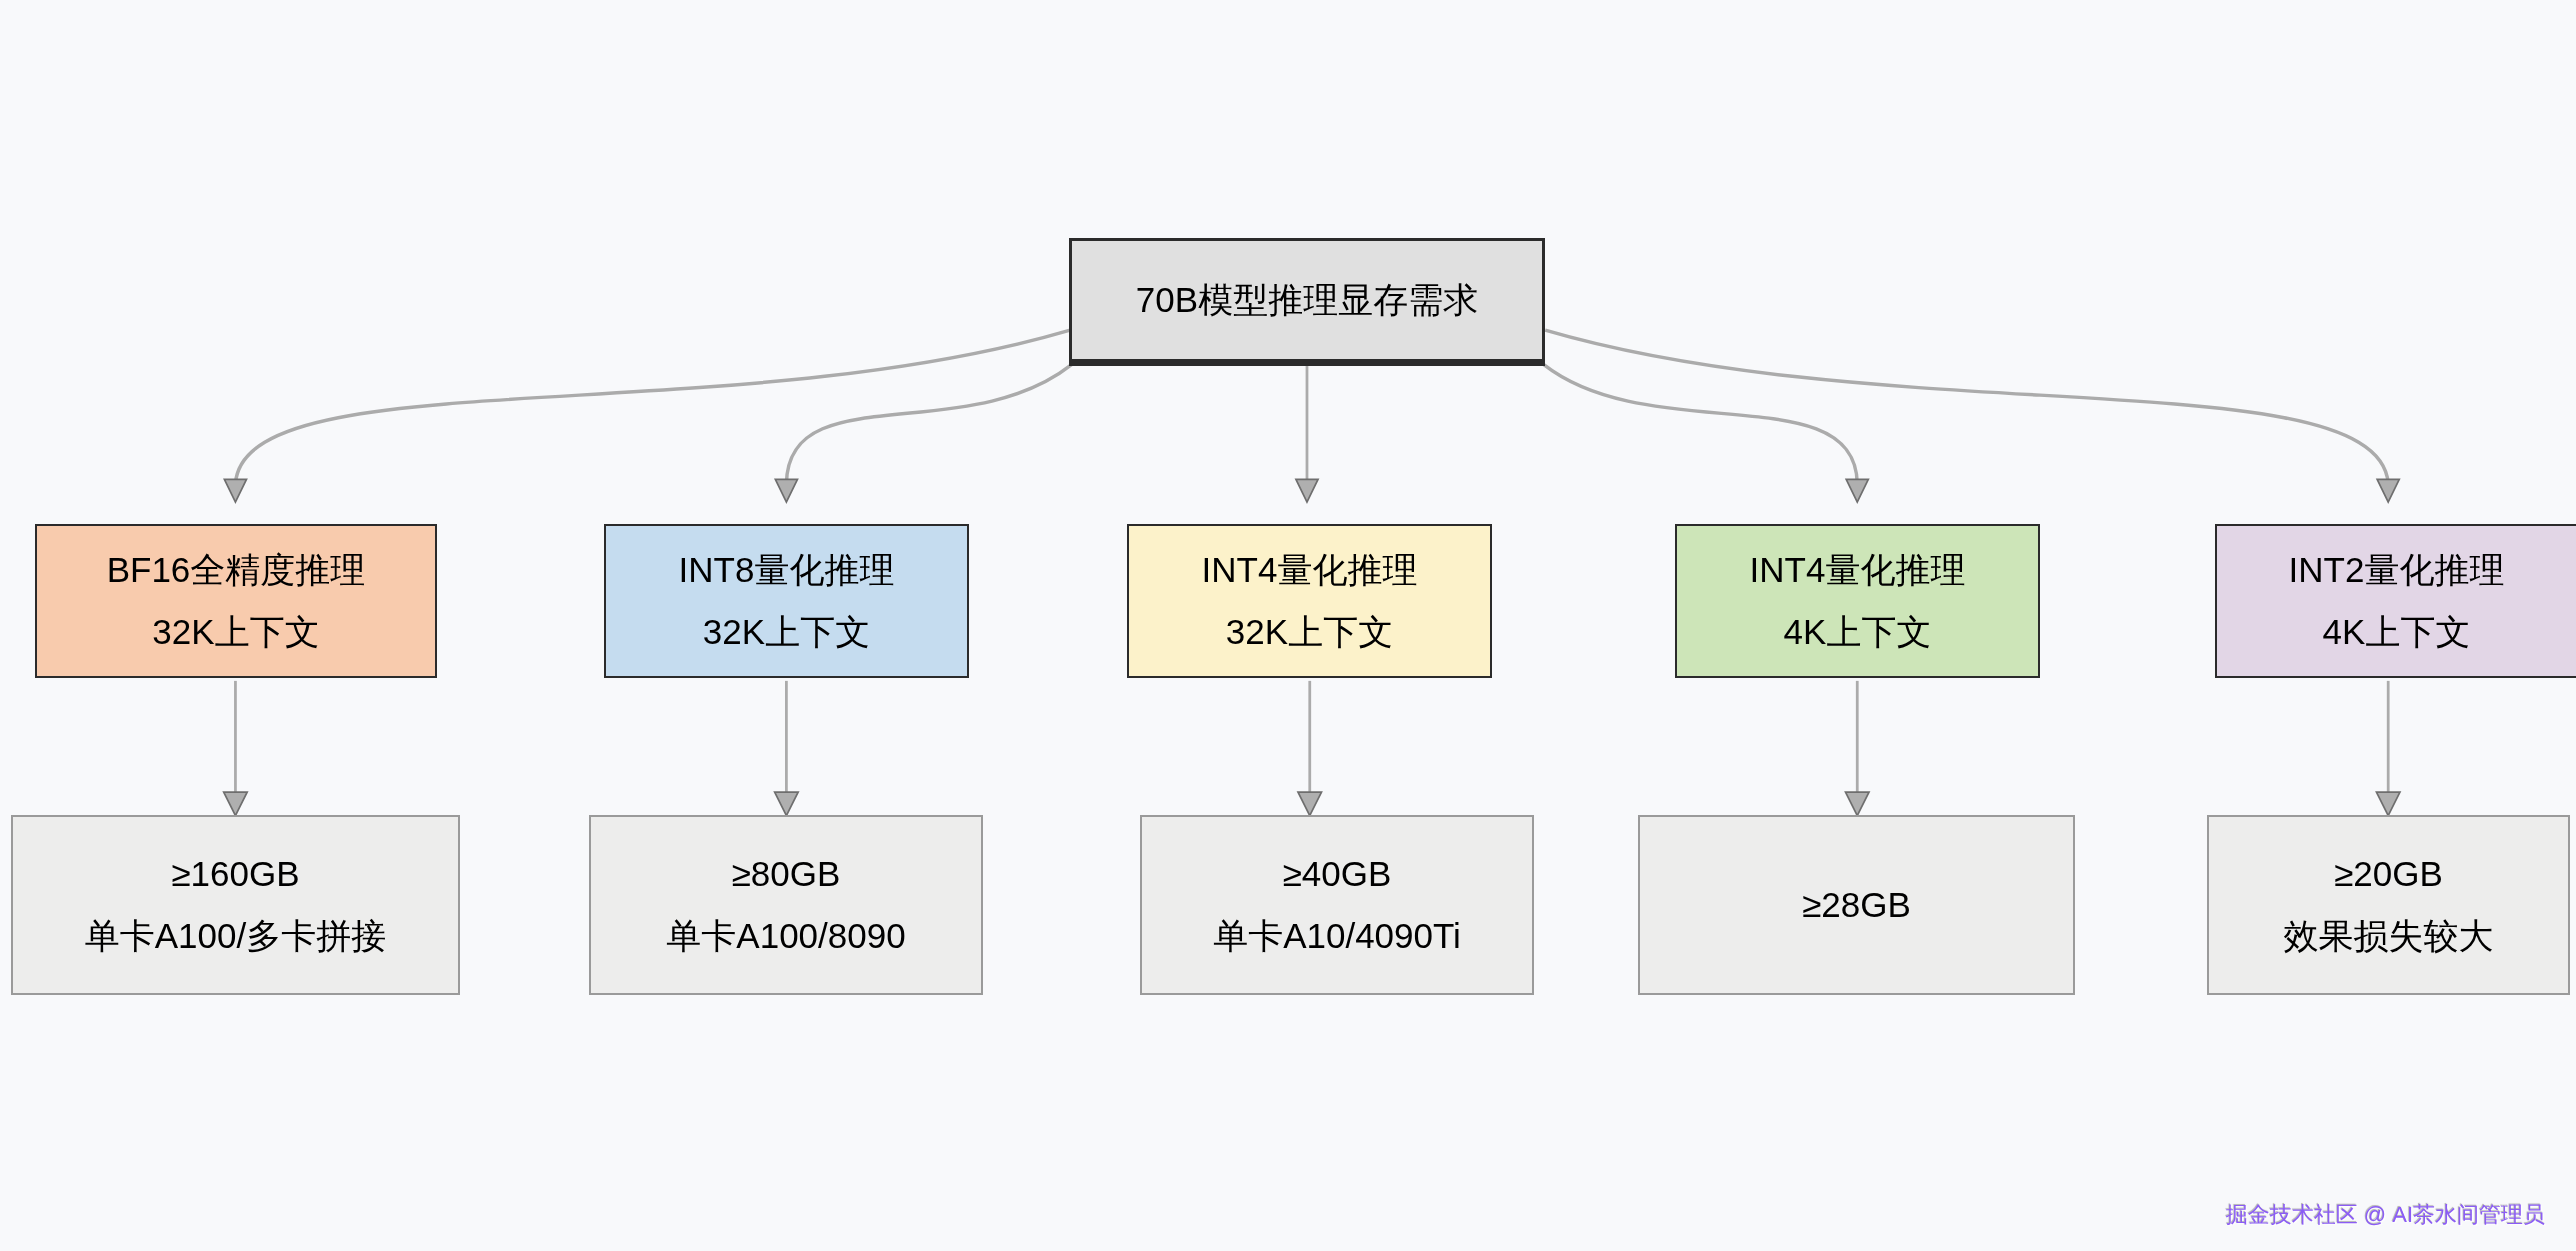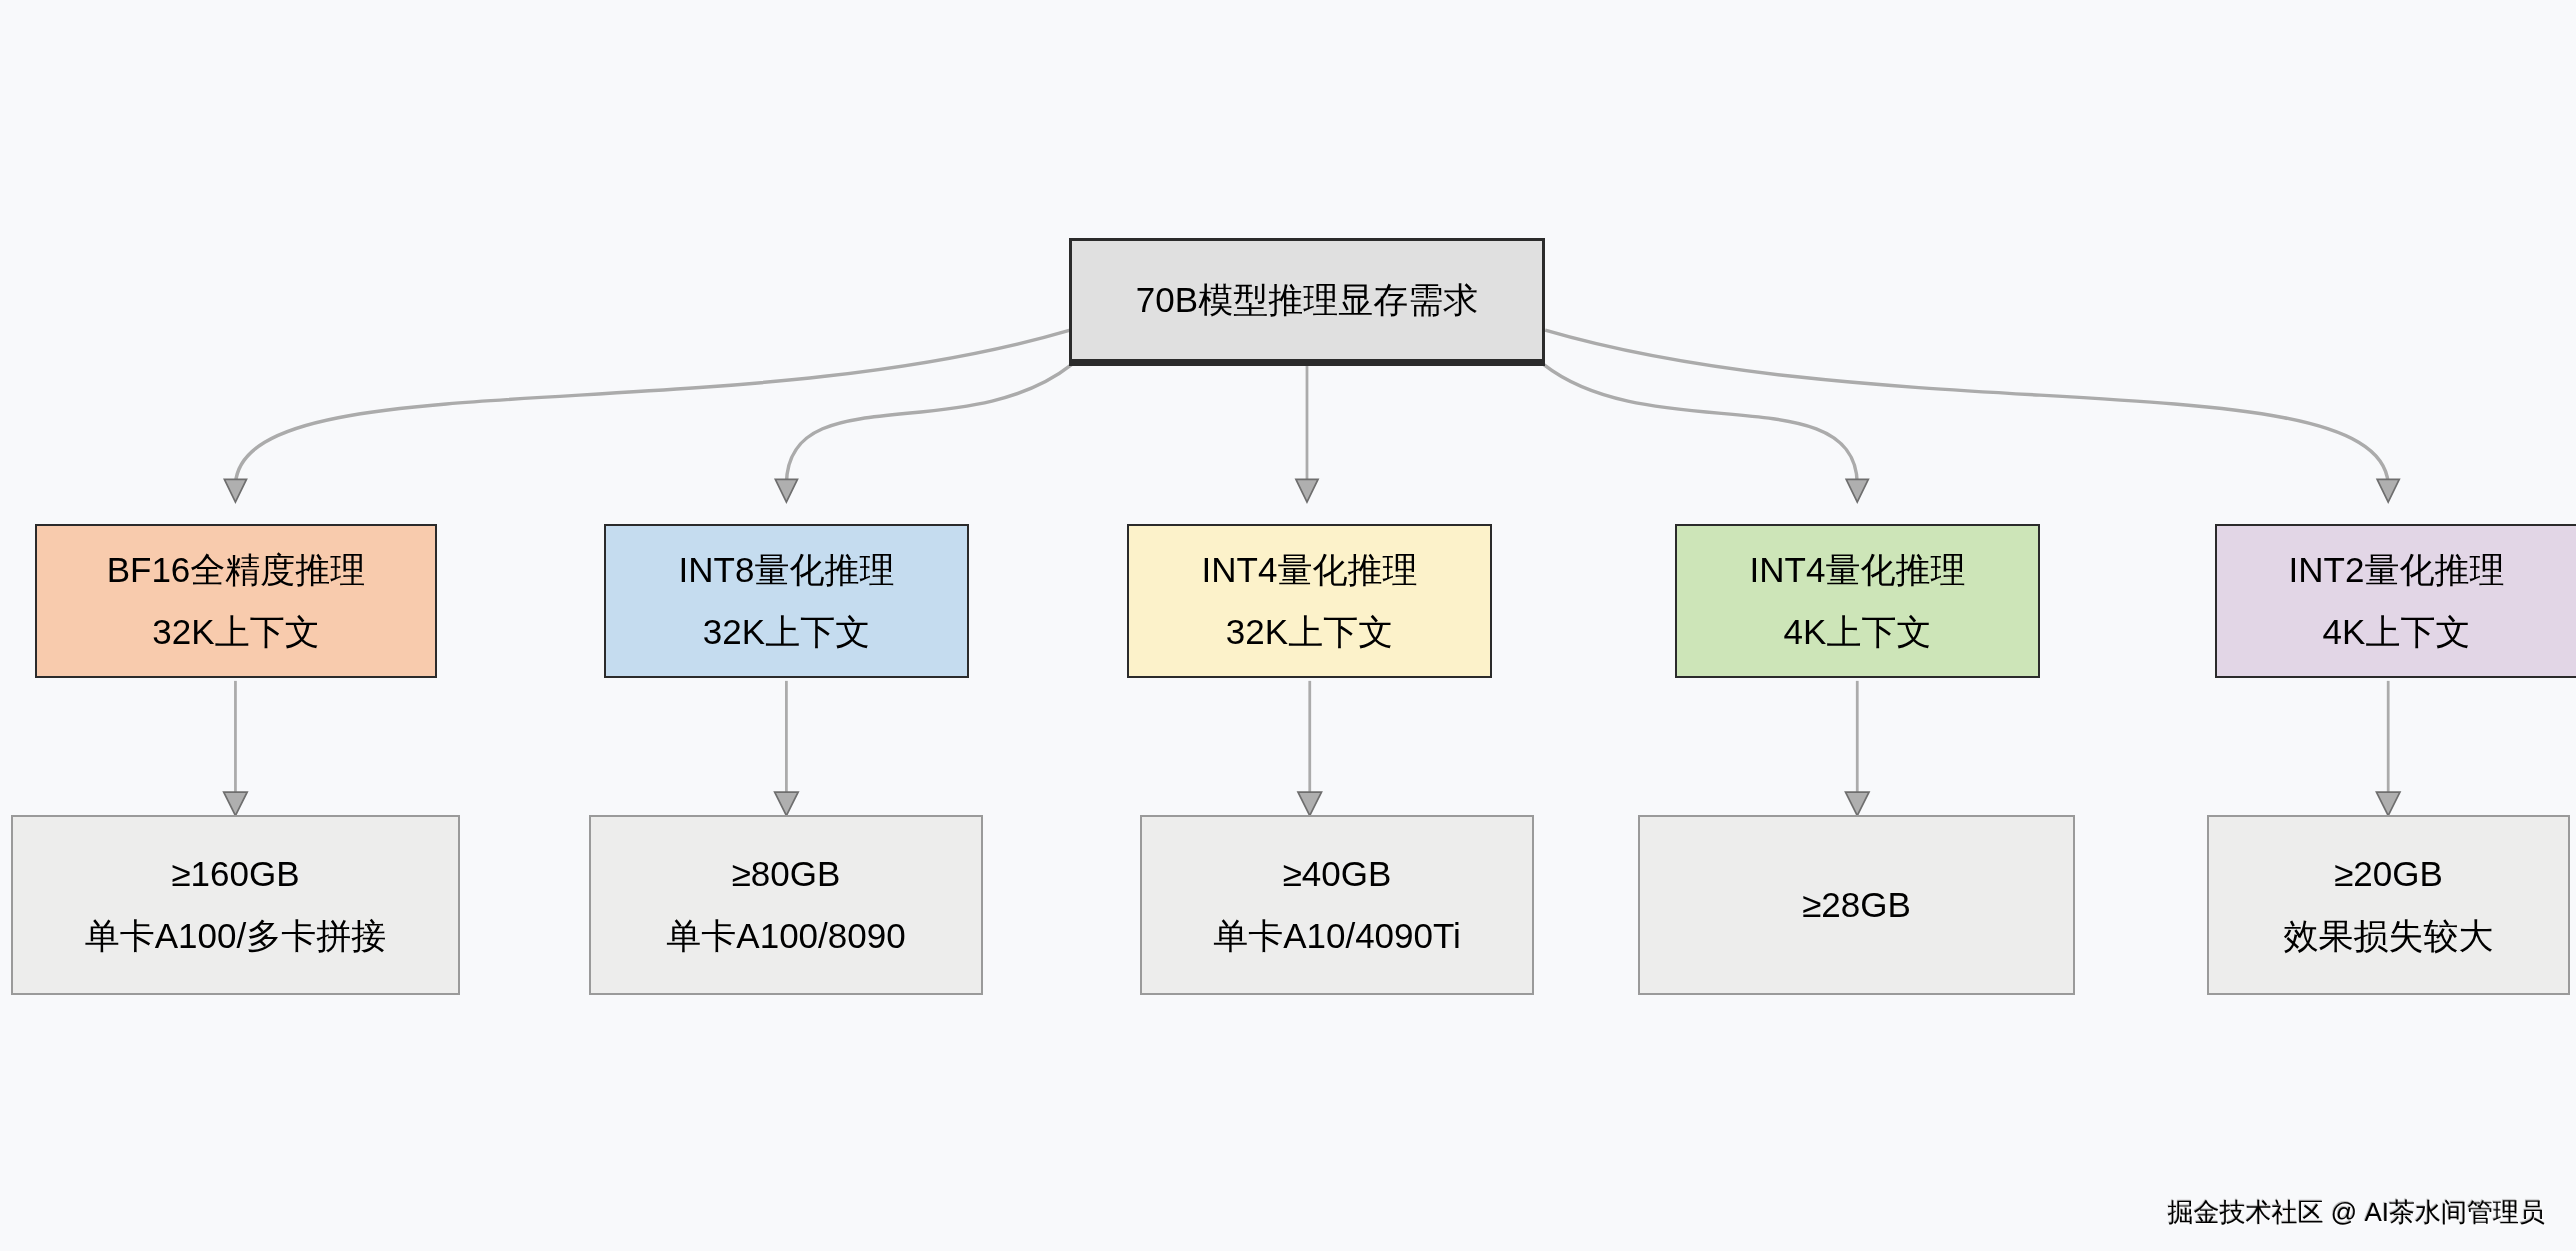--- a/index.html
+++ b/index.html
@@ -74,22 +74,22 @@
   .edge.straight { stroke-width: 4px; }
   .arrowhead {
     fill: #AFAFAF;
     stroke: #6E6E6E;
     stroke-width: 2.5px;
   }
   #watermark {
     position: absolute;
     right: 31px;
     bottom: 22px;
-    font-size: 26px;
-    color: #000000;
+    font-size: 22px;
+    color: #8b5cf6;
     text-shadow: -0.7px -0.7px 0.7px #b3b3b3, 1.4px 1.4px 1.4px #ffffff;
     z-index: 2;
     white-space: nowrap;
   }
 </style>
 </head>
 <body>
 
 <div id="canvas">
 

